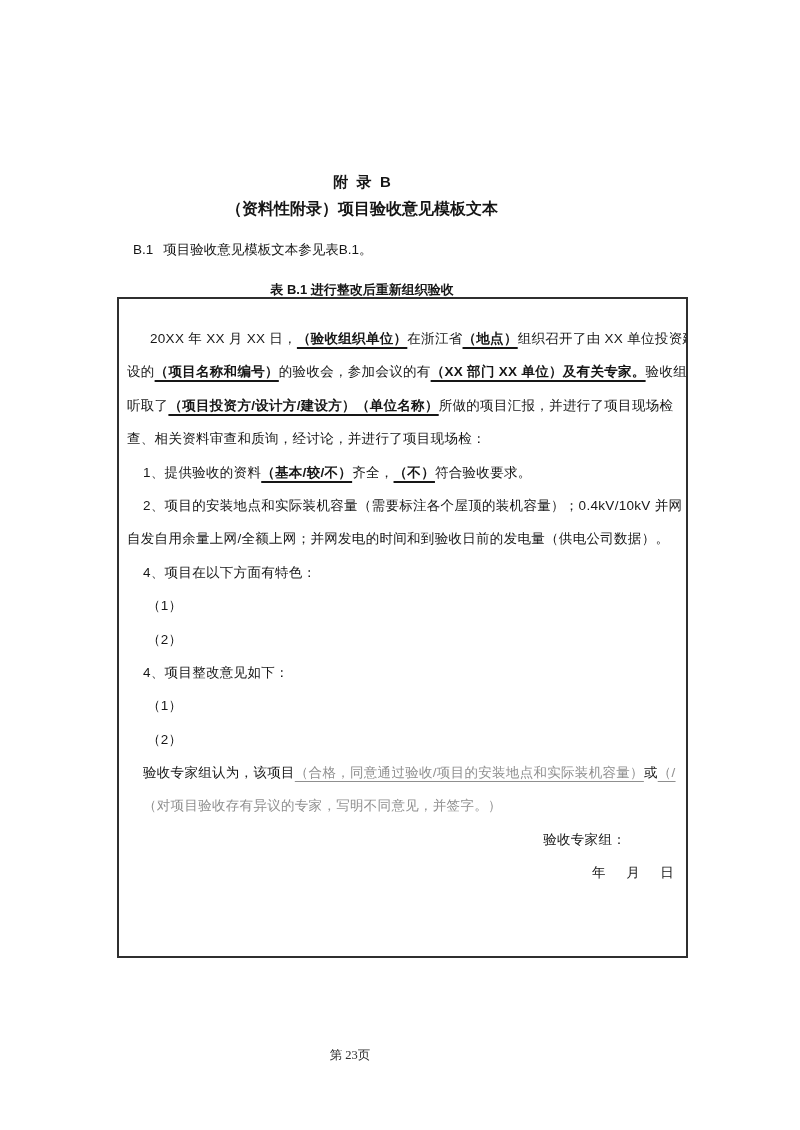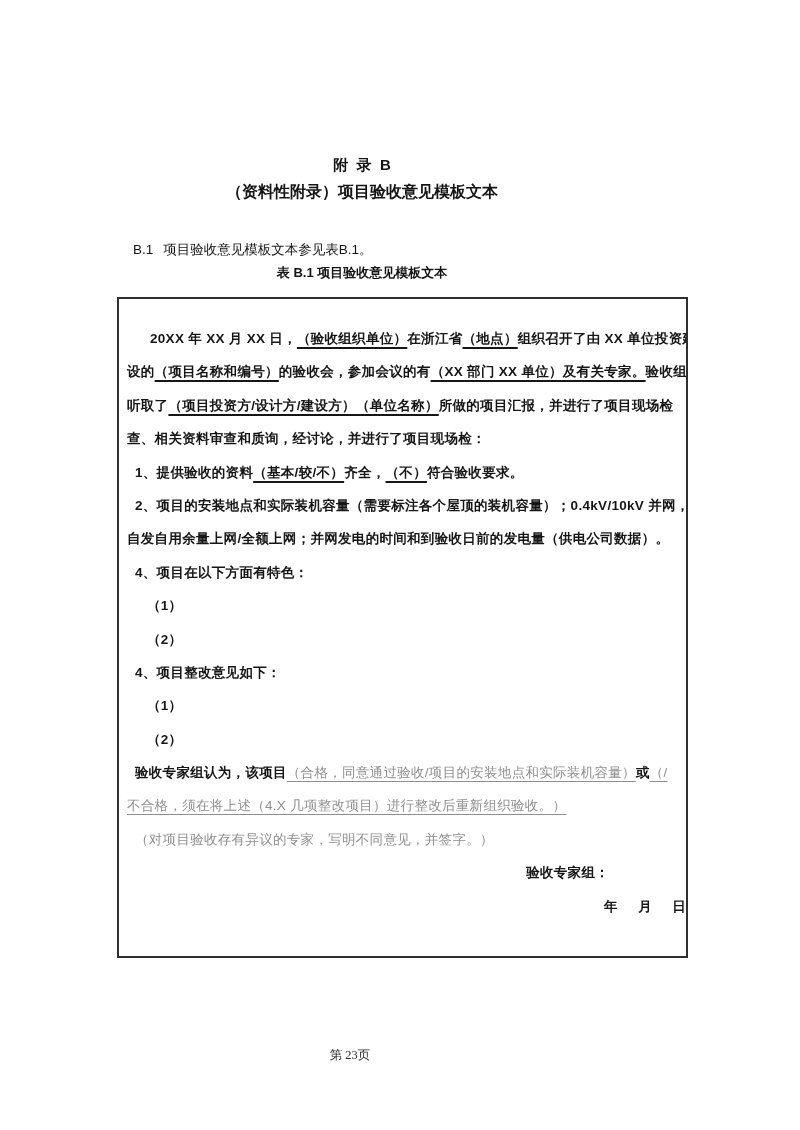--- a/index.html
+++ b/index.html
@@ -6,21 +6,21 @@
   body {
     width: 800px; height: 1130px;
     background: #ffffff;
     font-family: "Liberation Sans", sans-serif;
     position: relative;
     color: #1a1a1a;
   }
   .page { position: absolute; inset: 0; overflow: hidden; }
 
   
-  .center-band { position: absolute; left: 0; width: 724px; text-align: center; }
+  .center-band { position: absolute; left: 0; width: 724px; text-align: center; margin-top: 17px; }
 
   .doc-title {
     top: 156px;
     font-size: 15px; font-weight: bold; color: #151515;
     white-space: pre;
   }
   .doc-subtitle {
     top: 182px;
     font-size: 16px; font-weight: bold; color: #151515;
     white-space: pre;
@@ -49,27 +49,27 @@
   .box-line {
     height: 33.4px; line-height: 33.4px;
     font-size: 13.5px; font-weight: bold;
     letter-spacing: 0.3px;
     white-space: pre;
     padding: 0 8px;
     overflow: hidden;
     color: #161616;
   }
   .ind-para { padding-left: 31px; }
-  .ind-item { padding-left: 16px; }
+  .ind-item { padding-left: 24px; }
   .ind-sub  { padding-left: 28px; }
   .align-right { text-align: right; }
-  .pr-wide { padding-right: 77px; }
-  .pr-date { padding-right: 0; }
+  .pr-wide { padding-right: 60px; }
+  .pr-date { padding-right: 12px; }
 
-  .seg-b  { color: #161616; font-weight: bold; }
+  .seg-b  { color: #161616; font-weight: normal; }
   .seg-bu {
     color: #161616; font-weight: bold;
     text-decoration: underline;
     text-decoration-thickness: 1.5px;
     text-underline-offset: 4px;
   }
   .seg-gu {
     color: #8f8f8f; font-weight: normal;
     text-decoration: underline;
     text-decoration-thickness: 1.3px;
@@ -90,38 +90,37 @@
 <div class="page">
 
   <div class="center-band doc-title">附  录  B</div>
 
   <div class="center-band doc-subtitle">（资料性附录）项目验收意见模板文本</div>
 
   <div class="clause">
     <span class="clause-label">B.1</span><span>项目验收意见模板文本参见表B.1。</span>
   </div>
 
-  <div class="center-band table-caption">表 B.1 项目验收意见模板文本</div>
+  <div class="center-band table-caption">表 B.1 进行整改后重新组织验收</div>
 
   <div class="template-box" id="template-box">
       <div class="box-line ind-para"><span class="seg-b">20XX 年 XX 月 XX 日，</span><span class="seg-bu">（验收组织单位）</span><span class="seg-b">在浙江省</span><span class="seg-bu">（地点）</span><span class="seg-b">组织召开了由 XX 单位投资建</span></div>
       <div class="box-line "><span class="seg-b">设的</span><span class="seg-bu">（项目名称和编号）</span><span class="seg-b">的验收会，参加会议的有</span><span class="seg-bu">（XX 部门 XX 单位）及有关专家。</span><span class="seg-b">验收组</span></div>
       <div class="box-line "><span class="seg-b">听取了</span><span class="seg-bu">（项目投资方/设计方/建设方）（单位名称）</span><span class="seg-b">所做的项目汇报，并进行了项目现场检</span></div>
       <div class="box-line "><span class="seg-b">查、相关资料审查和质询，经讨论，并进行了项目现场检：</span></div>
       <div class="box-line ind-item"><span class="seg-b">1、提供验收的资料</span><span class="seg-bu">（基本/较/不）</span><span class="seg-b">齐全，</span><span class="seg-bu">（不）</span><span class="seg-b">符合验收要求。</span></div>
       <div class="box-line ind-item"><span class="seg-b">2、项目的安装地点和实际装机容量（需要标注各个屋顶的装机容量）；0.4kV/10kV 并网，</span></div>
       <div class="box-line "><span class="seg-b">自发自用余量上网/全额上网；并网发电的时间和到验收日前的发电量（供电公司数据）。</span></div>
       <div class="box-line ind-item"><span class="seg-b">4、项目在以下方面有特色：</span></div>
       <div class="box-line ind-sub"><span class="seg-b">（1）</span></div>
       <div class="box-line ind-sub"><span class="seg-b">（2）</span></div>
       <div class="box-line ind-item"><span class="seg-b">4、项目整改意见如下：</span></div>
       <div class="box-line ind-sub"><span class="seg-b">（1）</span></div>
       <div class="box-line ind-sub"><span class="seg-b">（2）</span></div>
       <div class="box-line ind-item"><span class="seg-b">验收专家组认为，该项目</span><span class="seg-gu">（合格，同意通过验收/项目的安装地点和实际装机容量）</span><span class="seg-b">或</span><span class="seg-gu">（/</span></div>
-      <div class="box-line "><span class="seg-gu">不合格，须在将上述（4.X 几项整改项目）进行整改后重新组织验收。）</span></div>
       <div class="box-line ind-item"><span class="seg-g">（对项目验收存有异议的专家，写明不同意见，并签字。）</span></div>
       <div class="box-line align-right pr-wide"><span class="seg-b">验收专家组：</span></div>
       <div class="box-line align-right pr-date"><span class="seg-b">年     月     日</span></div>
     </div>
 
   <div class="page-footer">第 23页</div>
 
 </div>
 
 </body></html>

